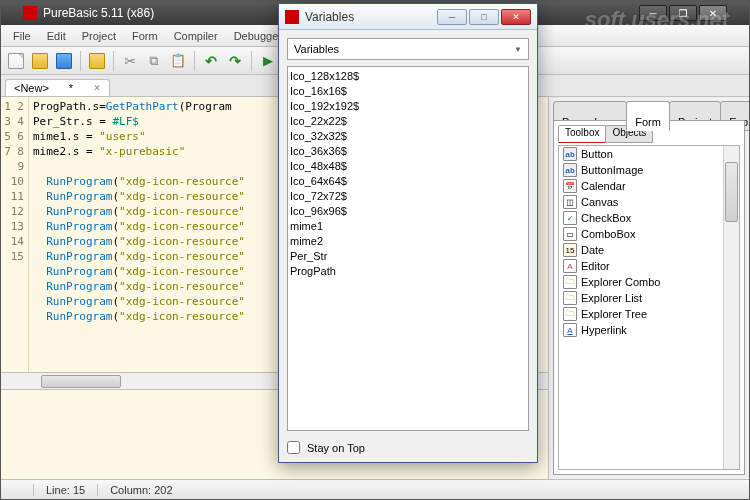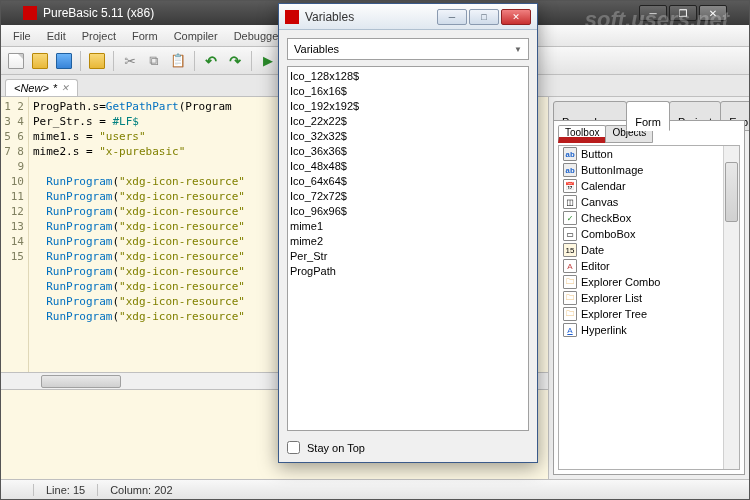--- a/index.html
+++ b/index.html
@@ -24,42 +24,42 @@
   .ic-save { background: linear-gradient(#6cb4f8,#3884d8); border: 1px solid #2060a0; border-radius: 1px; }
   .ic-cut { color: #888; font-size: 14px; }
   .ic-copy { color: #888; font-size: 13px; }
   .ic-paste { color: #b88808; font-size: 13px; }
   .ic-undo { color: #2a8a2a; font-size: 14px; font-weight: bold; }
   .ic-redo { color: #2a8a2a; font-size: 14px; font-weight: bold; }
   .ic-run { color: #2a8a2a; font-size: 13px; }
   .ic-stop { width: 12px; height: 12px; background: #888; border: 1px solid #555; }
   .ic-bug { color: #c04040; font-size: 13px; }
   .tabstrip { height: 22px; background: #e8e8e8; border-bottom: 1px solid #bfbfbf; display: flex; align-items: flex-end; padding: 0 4px; }
-  .doctab { background: #fff; border: 1px solid #bfbfbf; border-bottom: none; padding: 2px 8px; font-size: 11px; display: flex; align-items: center; gap: 4px; border-radius: 3px 3px 0 0; font-style: italic; }
+  .doctab { background: #fff; border: 1px solid #bfbfbf; border-bottom: none; padding: 2px 8px; font-size: 11px; display: flex; align-items: center; gap: 20px; border-radius: 3px 3px 0 0; }
   .doctab .x { color: #888; cursor: pointer; font-size: 9px; }
   .mainrow { flex: 1; display: flex; overflow: hidden; }
   .editor-area { flex: 1; display: flex; flex-direction: column; border-right: 1px solid #bfbfbf; }
   .code-wrap { flex: 1; display: flex; background: #fdf8e3; overflow: hidden; position: relative; }
   .gutter { width: 28px; background: #fdf8e3; border-right: 1px solid #e0d8b8; color: #808060; text-align: right; padding: 2px 4px 0 0; font-family: monospace; font-size: 11px; line-height: 15px; }
   .code { flex: 1; padding: 2px 4px; font-family: monospace; font-size: 11px; line-height: 15px; white-space: pre; overflow: hidden; }
   .c-id { color: #000; }
   .c-fn { color: #0070c0; }
   .c-const { color: #008080; }
   .c-str { color: #808000; }
   .hscroll { height: 17px; background: #f0f0f0; border-top: 1px solid #c0c0c0; display: flex; align-items: center; }
   .hscroll .thumb { width: 80px; height: 13px; margin-left: 40px; background: linear-gradient(#e8e8e8,#d0d0d0); border: 1px solid #a0a0a0; border-radius: 2px; }
   .bottom-panel { height: 90px; background: #fdf8e3; border-top: 1px solid #bfbfbf; }
   .side-panel { width: 200px; background: #efefef; display: flex; flex-direction: column; padding: 4px; }
   .side-tabs { display: flex; height: 20px; margin-bottom: -1px; }
   .stab { padding: 14px 8px; border: 1px solid #a0a0a0; background: #e4e4e4; font-size: 11px; cursor: pointer; border-radius: 3px 3px 0 0; margin-right: -1px; }
   .stab.active { background: #fff; border-bottom: 1px solid #fff; z-index: 1; }
   .side-sub { background: #fff; border: 1px solid #a0a0a0; padding: 4px; flex: 1; display: flex; flex-direction: column; }
   .sub-tabs { display: flex; height: 18px; margin-bottom: 2px; }
   .subtab { padding: 1px 6px; border: 1px solid #a0a0a0; background: #e4e4e4; font-size: 10px; cursor: pointer; border-radius: 2px 2px 0 0; margin-right: -1px; }
-  .subtab.active { background: #fff; border-bottom: 6px solid #b91c1c; }
+  .subtab.active { background: #fff; border-bottom: 1px solid #b91c1c; }
   .toolbox { flex: 1; border: 1px solid #b0b0b0; background: #fff; overflow-y: auto; position: relative; }
   .tool-item { display: flex; align-items: center; padding: 1px 4px; gap: 4px; cursor: pointer; font-size: 11px; }
   .tico { width: 14px; height: 14px; border: 1px solid #888; border-radius: 1px; display: flex; align-items: center; justify-content: center; font-size: 8px; }
   .tic-button { background: #eee; color: #2266cc; font-weight: bold; font-family: Liberation Mono, monospace; }
   .tic-cal { background: #fff; color: #c04040; }
   .tic-canvas { background: #fff; }
   .tic-check { background: #fff; color: #2a8a2a; }
   .tic-combo { background: #fff; }
   .tic-date { background: #fff8e0; }
   .tic-editor { background: #fff; color: #c04040; }

